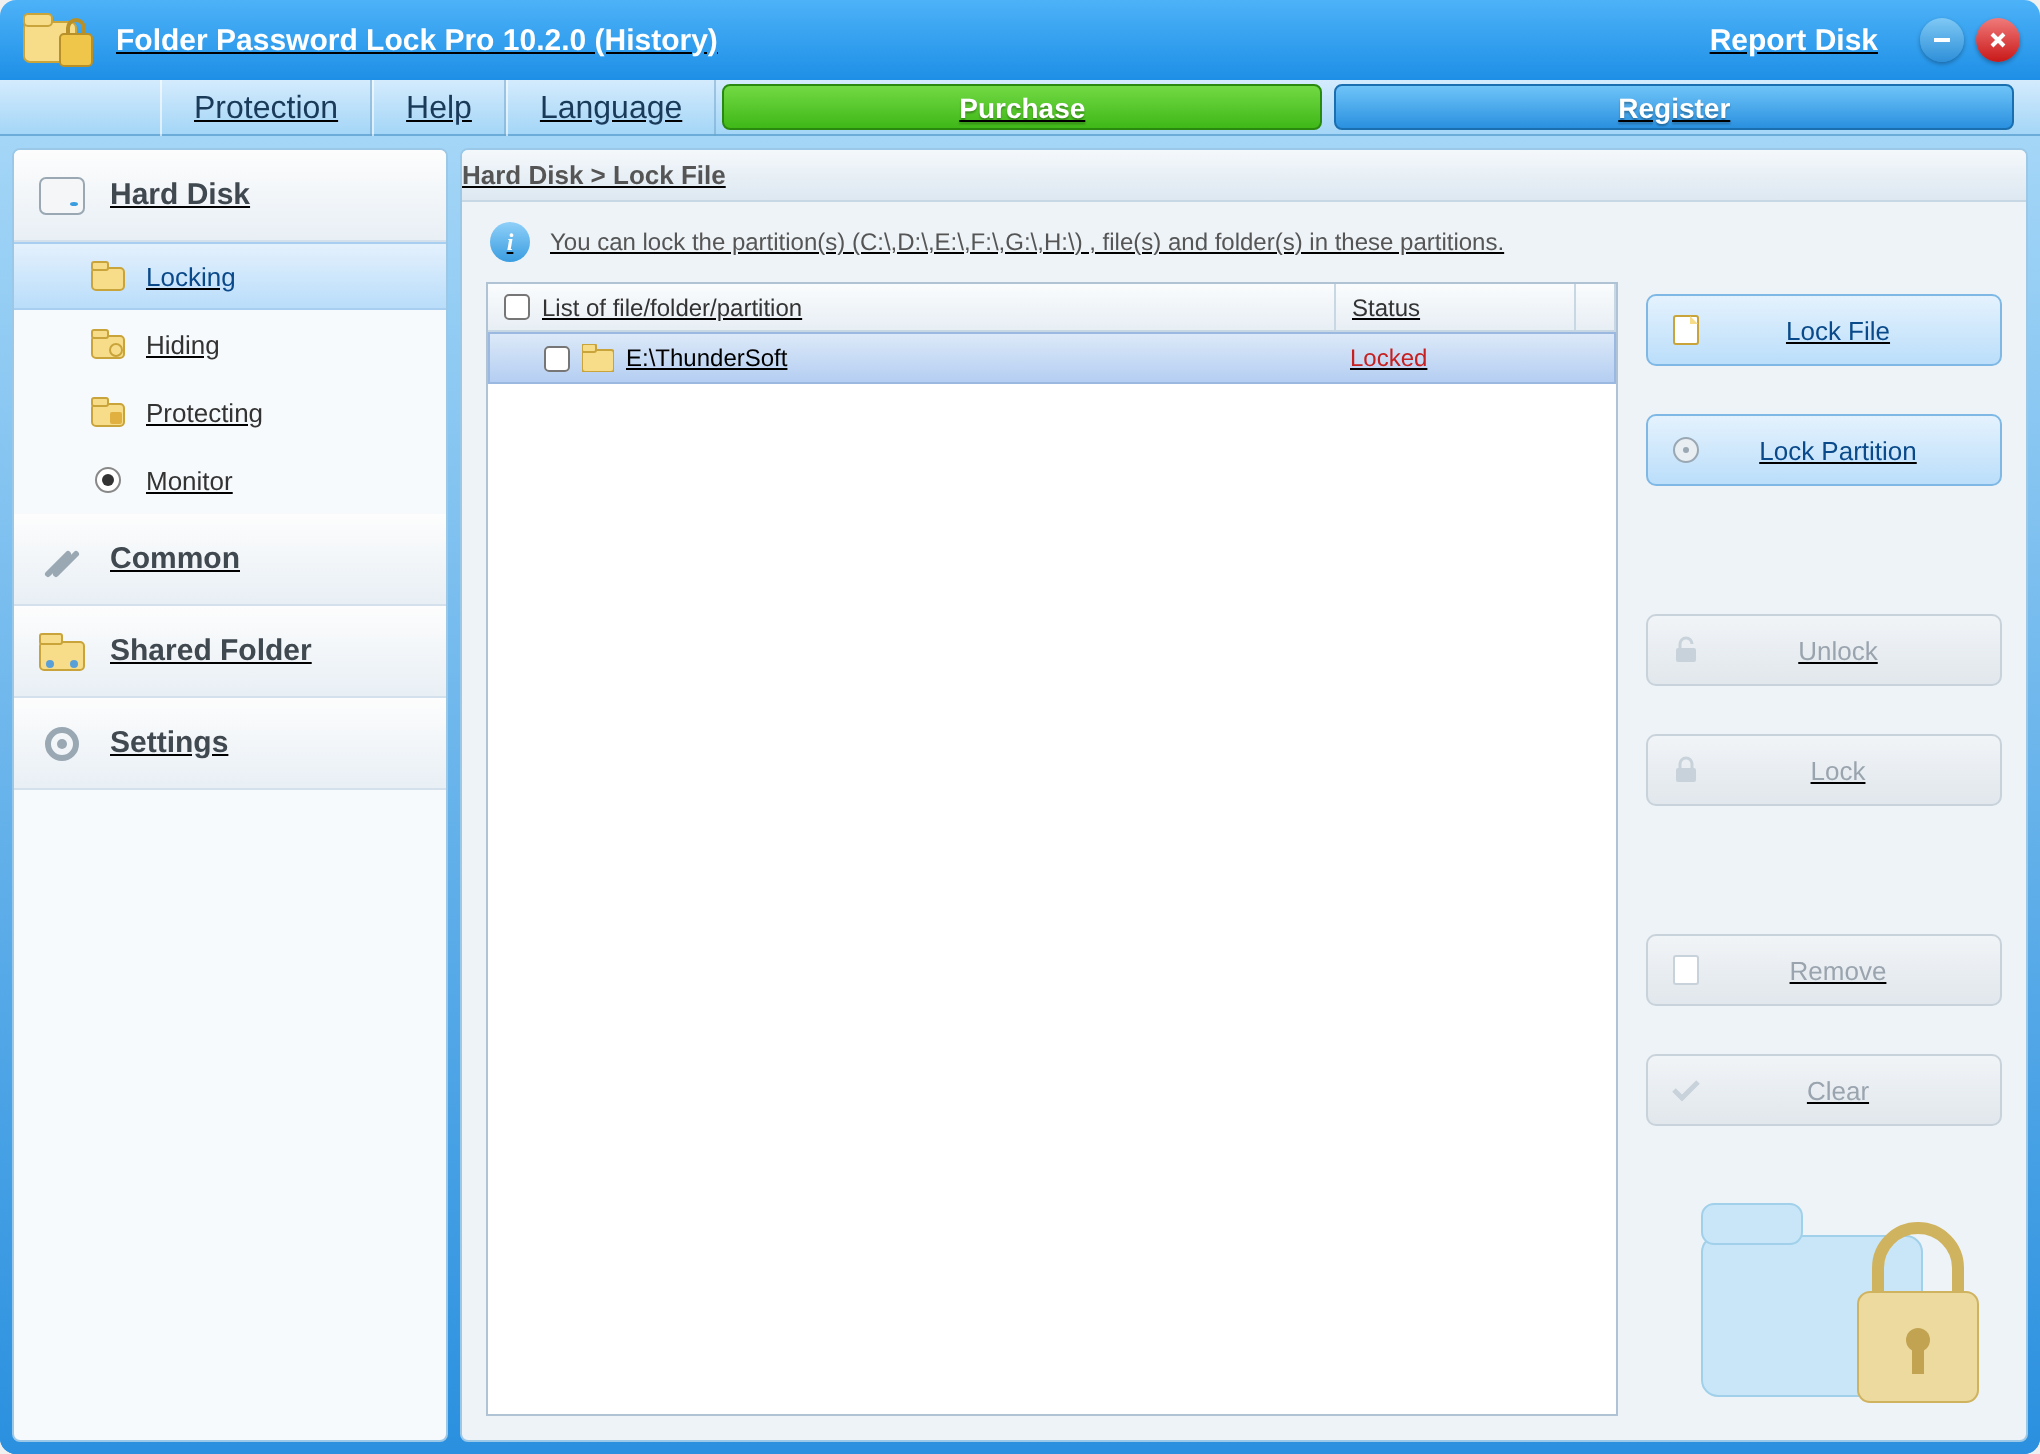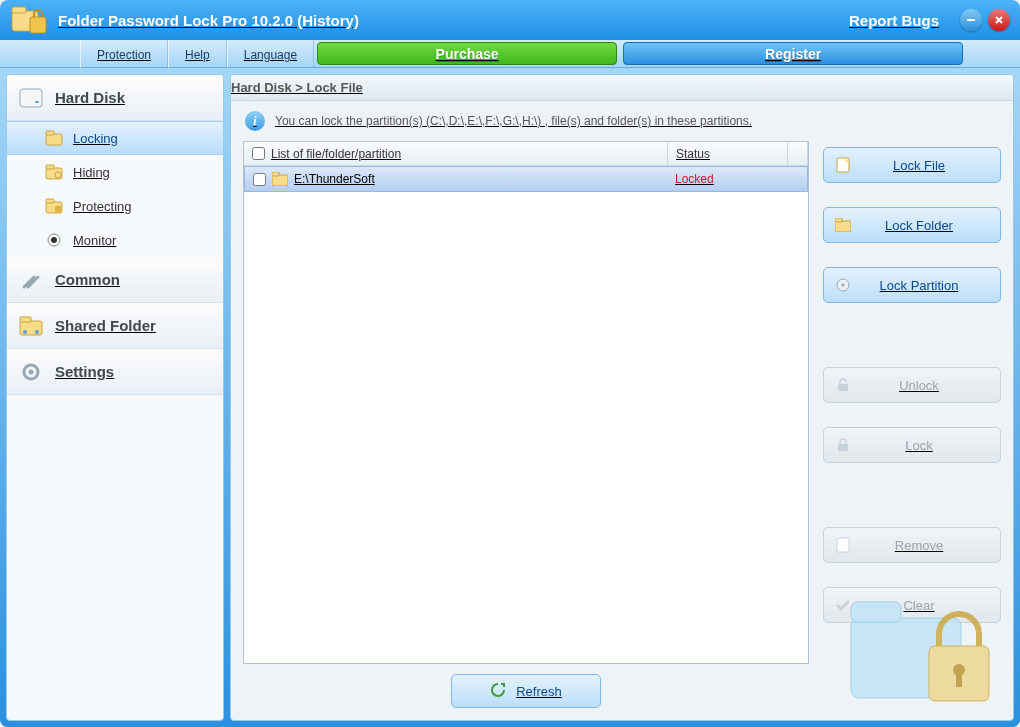--- a/index.html
+++ b/index.html
@@ -14,21 +14,21 @@
 .title-bar .spacer { flex:1; }
 .title-bar .report { margin-right:15px; cursor:pointer; }
 .win-btn { width:22px; height:22px; border-radius:11px; display:inline-flex; align-items:center; justify-content:center; margin-left:6px; cursor:pointer; }
 .win-btn.min { background:linear-gradient(#7fc9f5,#2e8fd8); box-shadow:0 1px 2px rgba(0,0,0,0.3); }
 .win-btn.close { background:linear-gradient(#f07a7a,#c91818); box-shadow:0 1px 2px rgba(0,0,0,0.3); }
 .win-btn svg { width:12px; height:12px; }
 
 
 .menu-bar { height:28px; background:linear-gradient(#d4ebfd,#a4d6f7); display:flex; align-items:stretch; border-bottom:1px solid #6badd8; }
 .menu-left { display:flex; margin-left:80px; }
-.menu-item { padding:15px 16px; display:flex; align-items:center; color:#1a3a5a; font-size:12px; border-left:1px solid rgba(255,255,255,0.6); border-right:1px solid rgba(110,160,200,0.5); cursor:pointer; }
+.menu-item { padding:15px 16px; display:flex; align-items:center; color:#1a3a5a; font-size:16px; border-left:1px solid rgba(255,255,255,0.6); border-right:1px solid rgba(110,160,200,0.5); cursor:pointer; }
 .big-btn { flex:1; margin:2px 3px; border-radius:4px; display:flex; align-items:center; justify-content:center; color:#fff; font-weight:bold; font-size:14px; cursor:pointer; text-shadow:0 1px 1px rgba(0,0,0,0.3); }
 .big-btn.purchase { background:linear-gradient(#72d944,#3fb818); border:1px solid #2a8a10; max-width:300px; }
 .big-btn.register { background:linear-gradient(#6fc4f8,#2a90df); border:1px solid #1a6fb0; max-width:340px; }
 
 
 .content { flex:1; display:flex; padding:6px; gap:6px; background:linear-gradient(to bottom,#a4d6f7,#2a90df); }
 
 
 .sidebar { width:218px; background:#f7fafc; border:1px solid #9cc8e8; border-radius:4px; display:flex; flex-direction:column; overflow:hidden; }
 .side-section-header { height:46px; background:linear-gradient(#fdfdfd,#e8eff5); border-bottom:1px solid #d4e1ec; display:flex; align-items:center; padding:0 12px; font-weight:bold; color:#404850; font-size:15px; cursor:pointer; }
@@ -45,21 +45,21 @@
 
 .body-area { flex:1; display:flex; padding:0 12px 12px 12px; gap:14px; position:relative; }
 .list-panel { flex:1; display:flex; flex-direction:column; }
 .table-wrap { flex:1; background:#fff; border:1px solid #b0c3d4; display:flex; flex-direction:column; }
 .table-head { height:24px; background:linear-gradient(#fafcfd,#e7eef4); display:flex; border-bottom:1px solid #c8d7e4; }
 .th { border-right:1px solid #c8d7e4; display:flex; align-items:center; padding:0 8px; font-size:12px; color:#333; }
 .th.col-name { flex:1; }
 .th.col-status { width:120px; }
 .th.col-end { width:20px; }
 .th input[type=checkbox]{ margin-right:6px; }
-.table-row { height:26px; display:flex; align-items:center; background:linear-gradient(#dce9f8,#b4cef2); border:1px solid #9bb8e0; font-size:12px; }
+.table-row { height:26px; display:flex; align-items:center; background:linear-gradient(#dce9f8,#b4cef2); border:1px solid #9bb8e0; font-size:12px;padding-left:19px; }
 .td { padding:0 8px; display:flex; align-items:center; }
 .td.col-name { flex:1; }
 .td.col-status { width:120px; color:#c62020; }
 .td.col-end { width:20px; }
 .td input[type=checkbox]{ margin-right:6px; }
 .row-folder-icon { width:16px; height:14px; margin-right:6px; }
 
 .refresh-wrap { display:flex; justify-content:center; margin-top:10px; }
 
 
@@ -84,21 +84,21 @@
     <div class="app-icon">
       <svg viewBox="0 0 40 34">
         <rect x="2" y="8" width="26" height="20" rx="3" fill="#f7dd8a" stroke="#c9a43a"></rect>
         <rect x="2" y="4" width="14" height="6" rx="2" fill="#f7dd8a" stroke="#c9a43a"></rect>
         <rect x="20" y="14" width="16" height="16" rx="2" fill="#f0c64a" stroke="#b8902a"></rect>
         <path d="M24 14 v-3 a4 4 0 0 1 8 0 v3" fill="none" stroke="#b8902a" stroke-width="2"></path>
       </svg>
     </div>
     <span>Folder Password Lock Pro 10.2.0 (History)</span>
     <div class="spacer"></div>
-    <span class="report">Report Bugs</span>
+    <span class="report">Report Disk</span>
     <div class="win-btn min">
       <svg viewBox="0 0 12 12">
           <rect x="2" y="5" width="8" height="2" fill="#fff"></rect>
         </svg>
     </div>
     <div class="win-btn close">
       <svg viewBox="0 0 12 12">
           <path d="M3 3 L9 9 M9 3 L3 9" stroke="#fff" stroke-width="2"></path>
         </svg>
     </div>
@@ -223,51 +223,31 @@
                       <rect x="0" y="3" width="16" height="11" rx="1.5" fill="#f7dd8a" stroke="#c9a43a"></rect>
                       <rect x="0" y="0" width="7" height="4" rx="1" fill="#f7dd8a" stroke="#c9a43a"></rect>
                     </svg>
                 </span>
                 <span>E:\ThunderSoft</span>
               </div>
               <div class="td col-status">Locked</div>
               <div class="td col-end"></div>
             </div>
           </div>
-          <div class="refresh-wrap">
-            <div class="refresh-btn">
-              <span>
-                <svg width="16" height="16" viewBox="0 0 16 16">
-                    <path d="M8 2 a6 6 0 1 0 6 6" fill="none" stroke="#3a9a3a" stroke-width="2"></path>
-                    <path d="M11 2 L14 2 L14 5" fill="none" stroke="#3a9a3a" stroke-width="2"></path>
-                  </svg>
-              </span>
-              <span>Refresh</span>
-            </div>
-          </div>
         </div>
 
         <div class="actions">
           <div class="action-btn primary">
             <span class="btn-icon">
               <svg width="14" height="16" viewBox="0 0 14 16">
                   <rect x="1" y="1" width="12" height="14" rx="1" fill="#fff" stroke="#c9a43a"></rect>
                   <path d="M9 1 L13 5 L9 5 Z" fill="#f7dd8a"></path>
                 </svg>
             </span>
             <span class="btn-label">Lock File</span>
-          </div>
-          <div class="action-btn primary">
-            <span class="btn-icon">
-              <svg width="16" height="14" viewBox="0 0 16 14">
-                  <rect x="0" y="3" width="16" height="11" rx="1.5" fill="#f7dd8a" stroke="#c9a43a"></rect>
-                  <rect x="0" y="0" width="7" height="4" rx="1" fill="#f7dd8a" stroke="#c9a43a"></rect>
-                </svg>
-            </span>
-            <span class="btn-label">Lock Folder</span>
           </div>
           <div class="action-btn primary">
             <span class="btn-icon">
               <svg width="16" height="16" viewBox="0 0 16 16">
                   <circle cx="8" cy="8" r="6" fill="#e8eef2" stroke="#9aa8b4"></circle>
                   <circle cx="8" cy="8" r="1.5" fill="#9aa8b4"></circle>
                 </svg>
             </span>
             <span class="btn-label">Lock Partition</span>
           </div>

